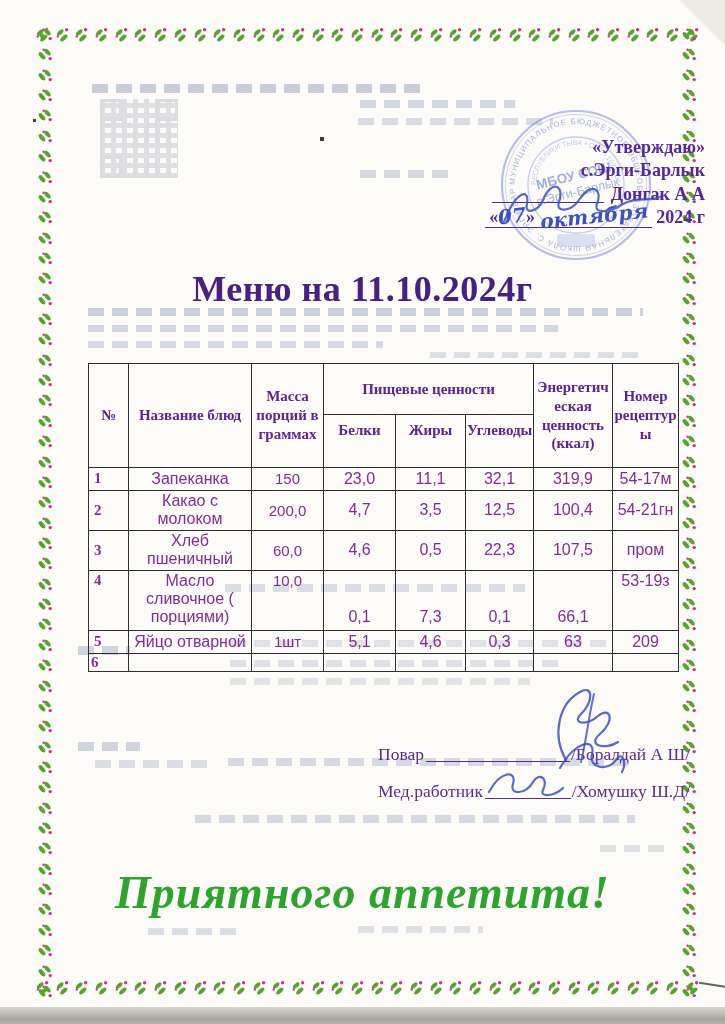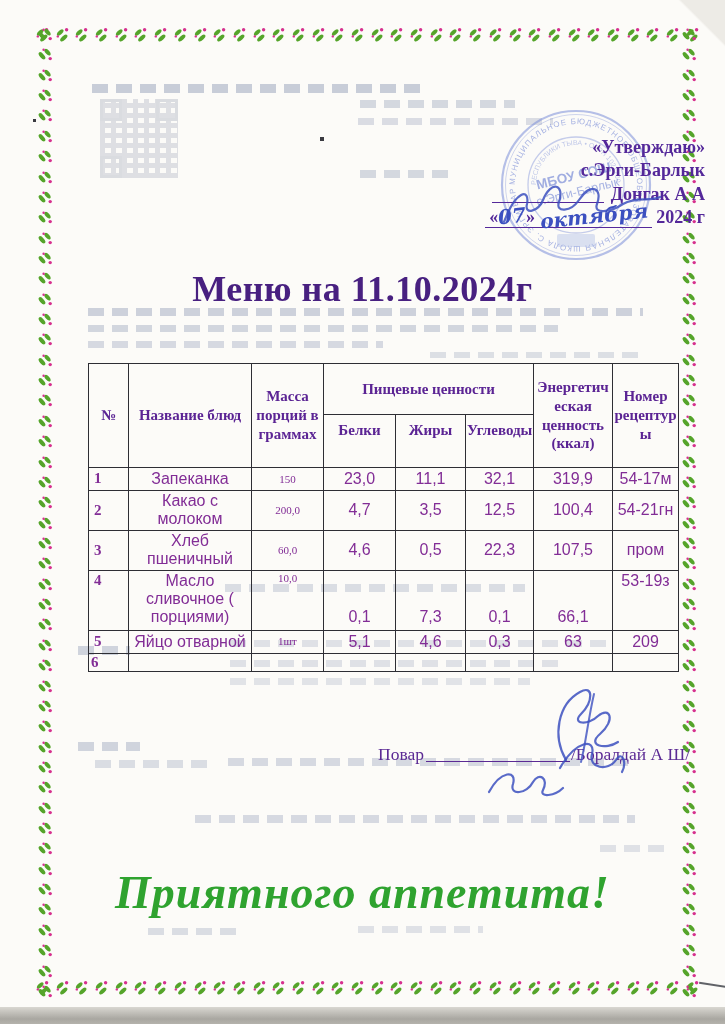--- a/index.html
+++ b/index.html
@@ -45,21 +45,21 @@
     table-layout:fixed;}
   table.menu th,table.menu td{border:1.7px solid #2e2e34;overflow:hidden;}
   table.menu thead th{font-family:"Liberation Serif",serif;font-weight:bold;font-size:15px;
     color:#5b2494;padding:2px 1px;text-align:center;vertical-align:middle;line-height:1.25;}
   table.menu thead tr:first-child th{height:46px;}
   table.menu thead tr:last-child th{height:44px;vertical-align:top;padding-top:6px;}
   table.menu tbody td{font-family:"Liberation Sans",sans-serif;font-size:16px;color:#822d96;
     text-align:center;padding:1px 2px;height:20px;vertical-align:middle;line-height:1.15;}
   table.menu tbody td:first-child{font-family:"Liberation Serif",serif;font-weight:bold;
     font-size:15px;text-align:left;padding-left:5px;}
-  table.menu tbody td:nth-child(3){font-family:Liberation Serif, serif;font-size:11px;}
+  table.menu tbody td:nth-child(3){font-family:Liberation Sans, sans-serif;font-size:15px;}
   table.menu tbody tr.tall td{height:42px;vertical-align:bottom;padding-bottom:3px;}
   table.menu tbody tr.tall td:nth-child(-n+3),
   table.menu tbody tr.tall td:nth-child(8){vertical-align:top;padding-top:1px;}
   table.menu tbody tr.mini td{height:10px;padding:0 2px;}
   
   .signatures{position:absolute;left:378px;width:312px;top:708px;color:#5b2a94;font-size:17.5px;}
   .sig-row{display:flex;align-items:flex-end;margin-bottom:7px;margin-top:36px;}
   .sig-row .blank{flex:1;border-bottom:1.7px solid #5b2a94;margin:0 1px 3px 2px;}
   .sig-row.med{margin-top:16px;}
   
@@ -1229,20 +1229,25 @@
         </tr>
       </tbody>
   </table>
 
   <div class="signatures">
     <div class="sig-row">
       <span>Повар</span>
       <span class="blank"></span>
       <span>/Боралдай А Ш/</span>
     </div>
+    <div class="sig-row med">
+      <span>Мед.работник</span>
+      <span class="blank"></span>
+      <span>/Хомушку Ш.Д/</span>
+    </div>
   </div>
 
   <svg class="ink" style="left:536px;top:686px" width="98" height="80" viewBox="0 0 98 80">
     <path d="M30 74 C 16 50, 22 18, 44 6 C 58 -2, 57 16, 45 28 C 35 38, 52 40, 62 30 C 74 20, 80 34, 64 48 C 50 60, 70 64, 82 56" fill="none" stroke="#3c50c0" stroke-width="2.2" stroke-linecap="round" opacity=".85"></path>
     <path d="M58 8 C 52 34, 50 56, 45 76" fill="none" stroke="#3c50c0" stroke-width="2" stroke-linecap="round" opacity=".8"></path>
   </svg>
   <svg class="ink" style="left:552px;top:730px" width="82" height="50" viewBox="0 0 82 50">
     <path d="M8 38 C 24 10, 44 8, 40 24 C 36 38, 56 42, 64 30 C 70 20, 75 32, 70 42" fill="none" stroke="#3c50c0" stroke-width="2.2" stroke-linecap="round" opacity=".85"></path>
   </svg>
   <svg class="ink" style="left:483px;top:764px" width="86" height="40" viewBox="0 0 86 40">

